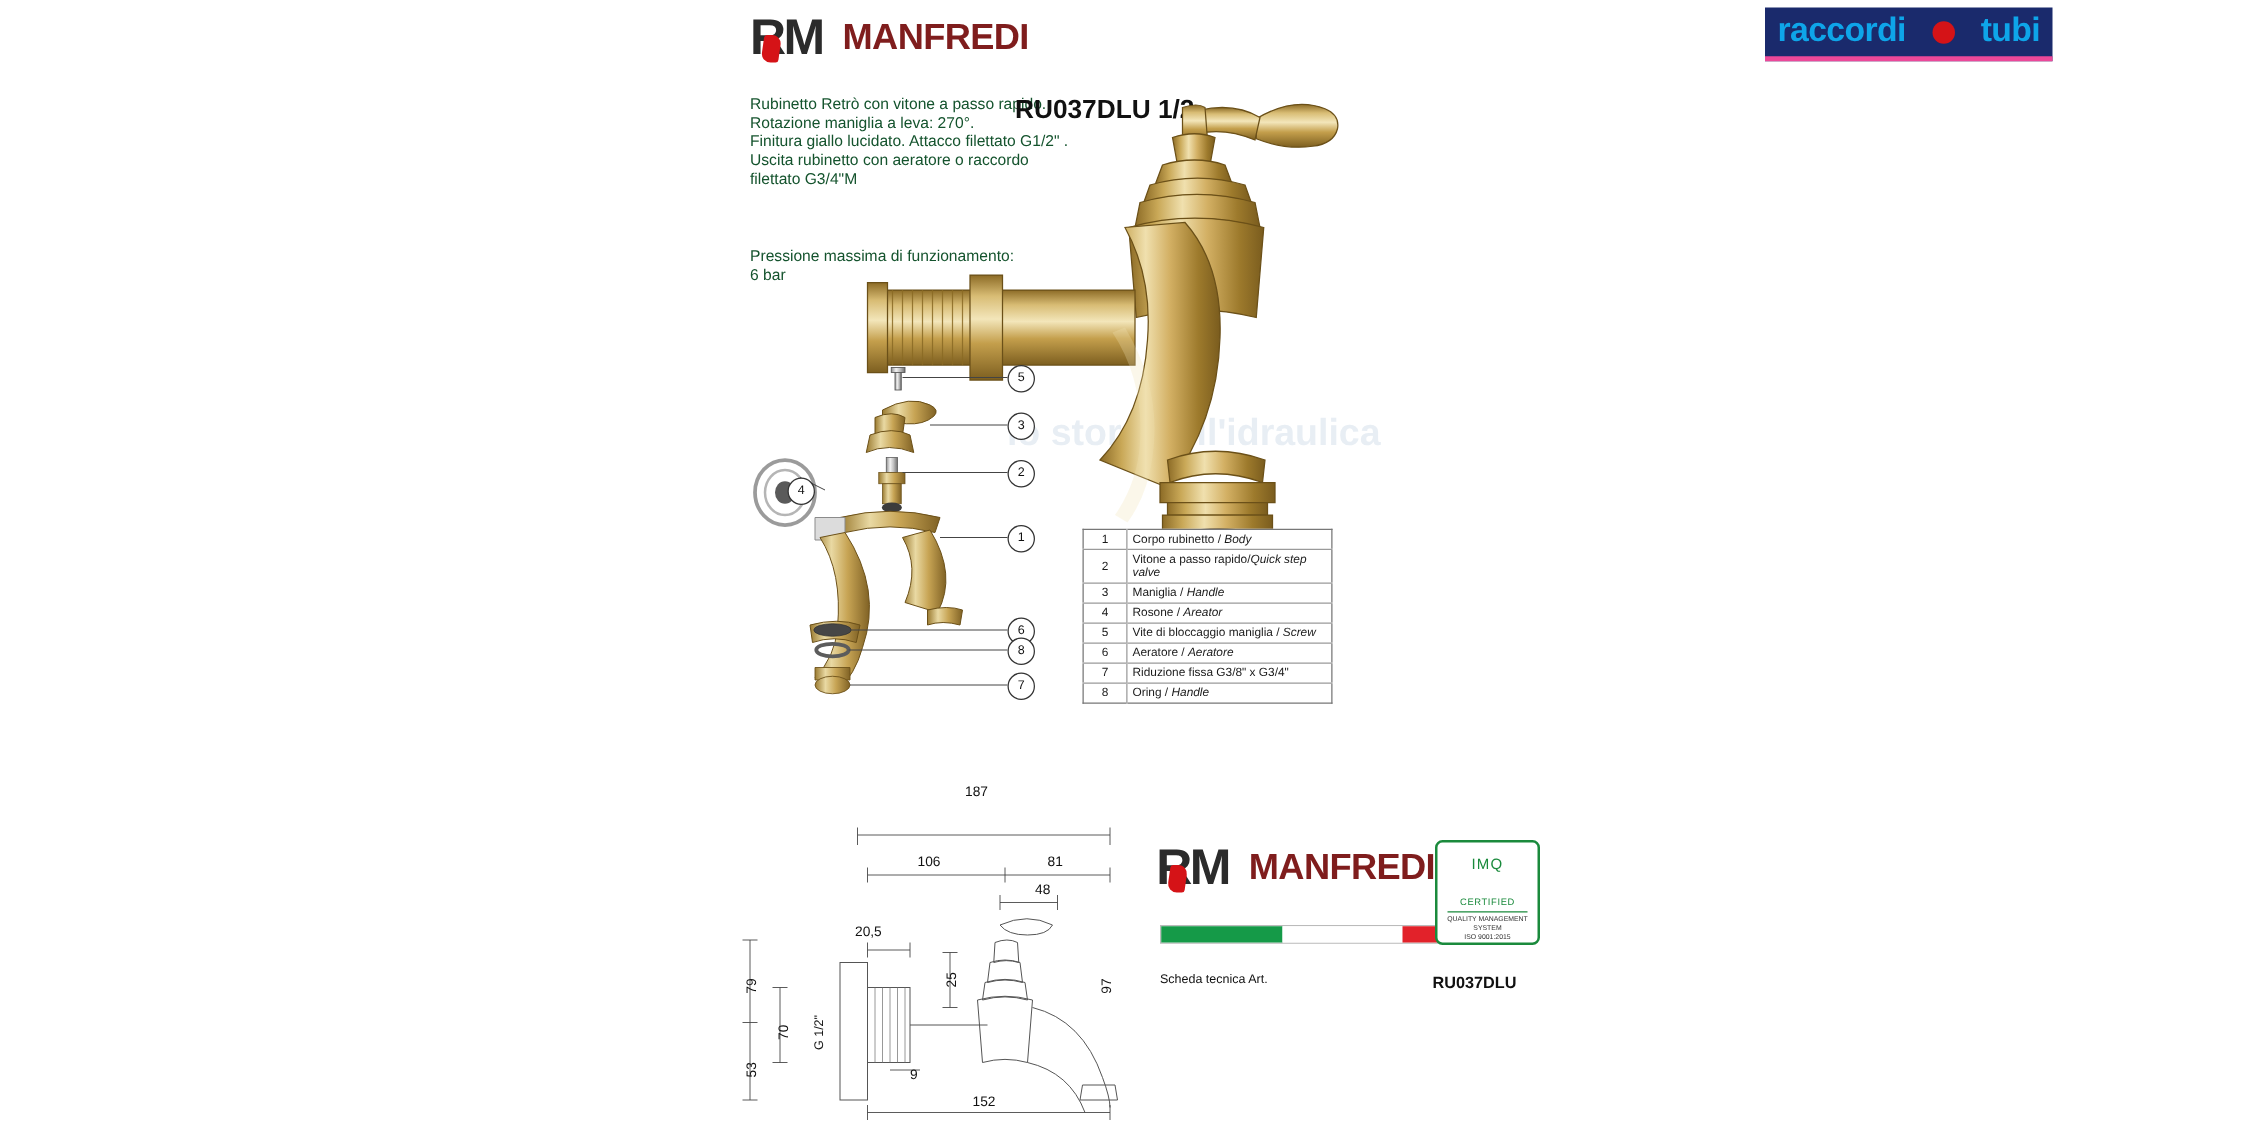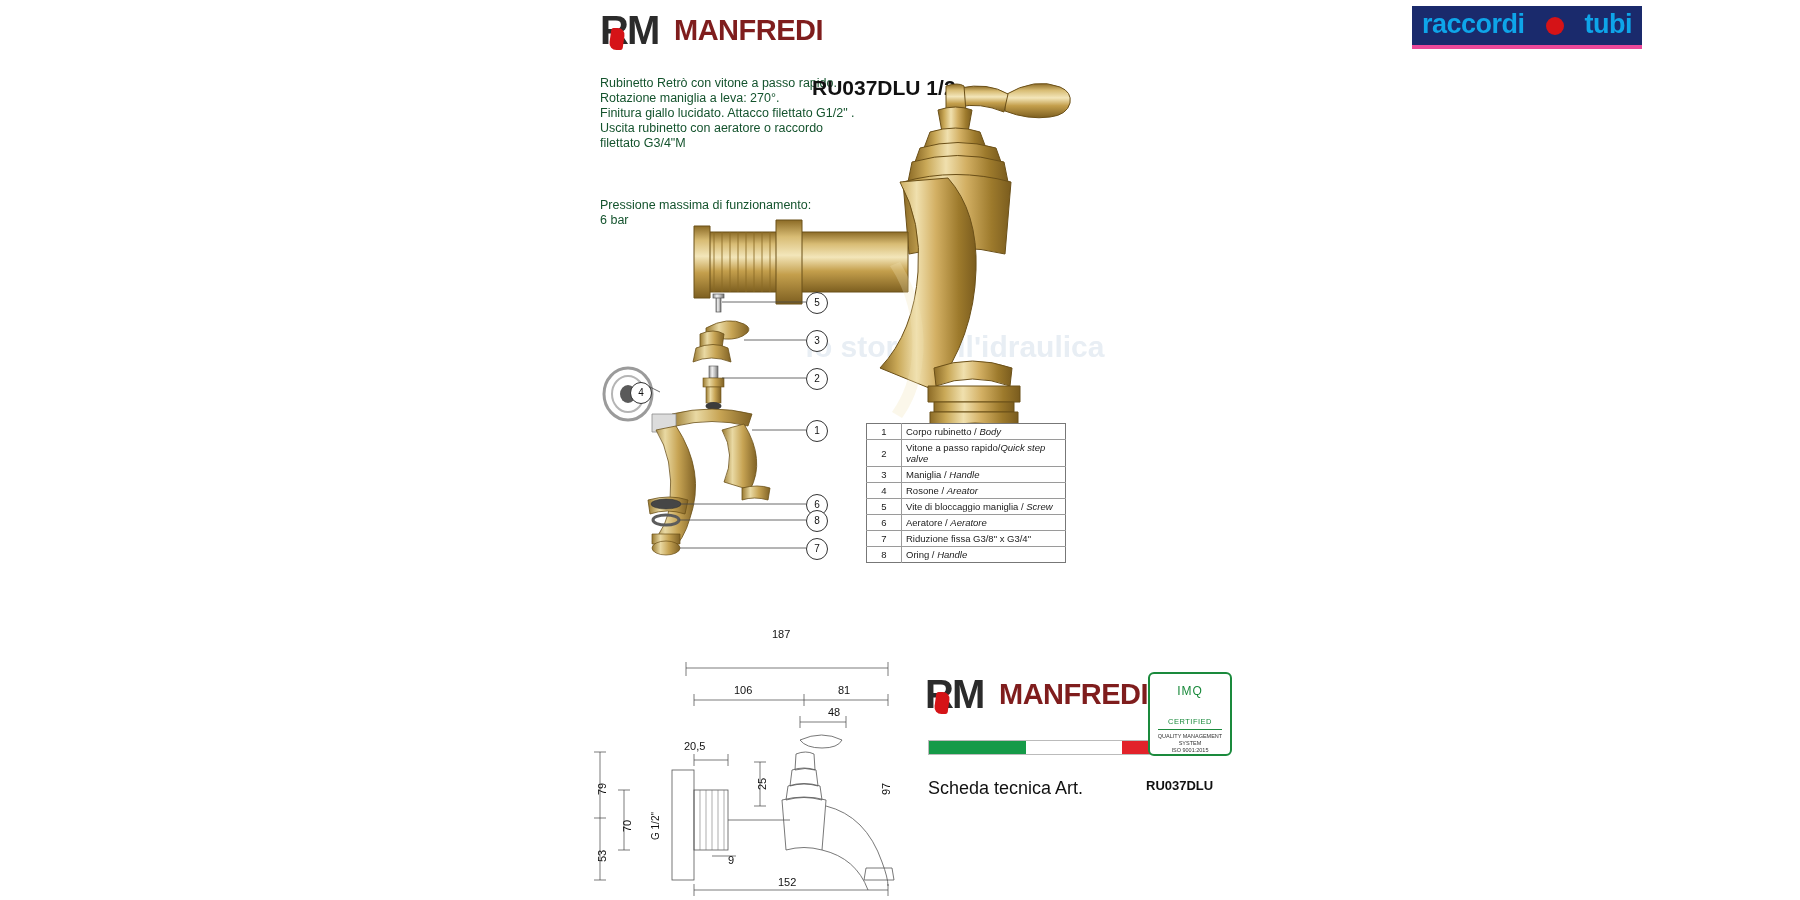--- a/index.html
+++ b/index.html
@@ -62,21 +62,21 @@
   }
 
   
   .footer-rm{position:absolute;display:flex;align-items:center;gap:10px;}
   .flag{position:absolute;display:flex;width:290px;height:13px;border:1px solid #bbb;}
   .flag span{flex:1;}
   .flag .g{background:#159a48;}
   .flag .w{background:#ffffff;}
   .flag .r{background:#e2222a;}
 
-  .scheda{position:absolute;font-size:18px;color:#111;}
+  .scheda{position:absolute;font-size:10px;color:#111;}
   .scheda-code{position:absolute;font-size:13px;font-weight:bold;color:#111;}
 
   .imq{
     position:absolute;width:80px;height:80px;border:2px solid #1a8a3c;border-radius:6px;
     background:#fff;text-align:center;font-size:7px;color:#1a8a3c;overflow:hidden;
   }
   .imq .imq-top{font-size:12px;font-weight:normal;letter-spacing:1px;margin-top:10px;color:#1a8a3c;}
   .imq .imq-sub{font-size:7.5px;letter-spacing:0.5px;color:#1a8a3c;margin-top:19px;}
   .imq .imq-bar{height:1px;background:#1a8a3c;margin:3px 8px;}
   .imq .imq-fine{font-size:5.5px;color:#333;line-height:7px;padding:0 4px;}

